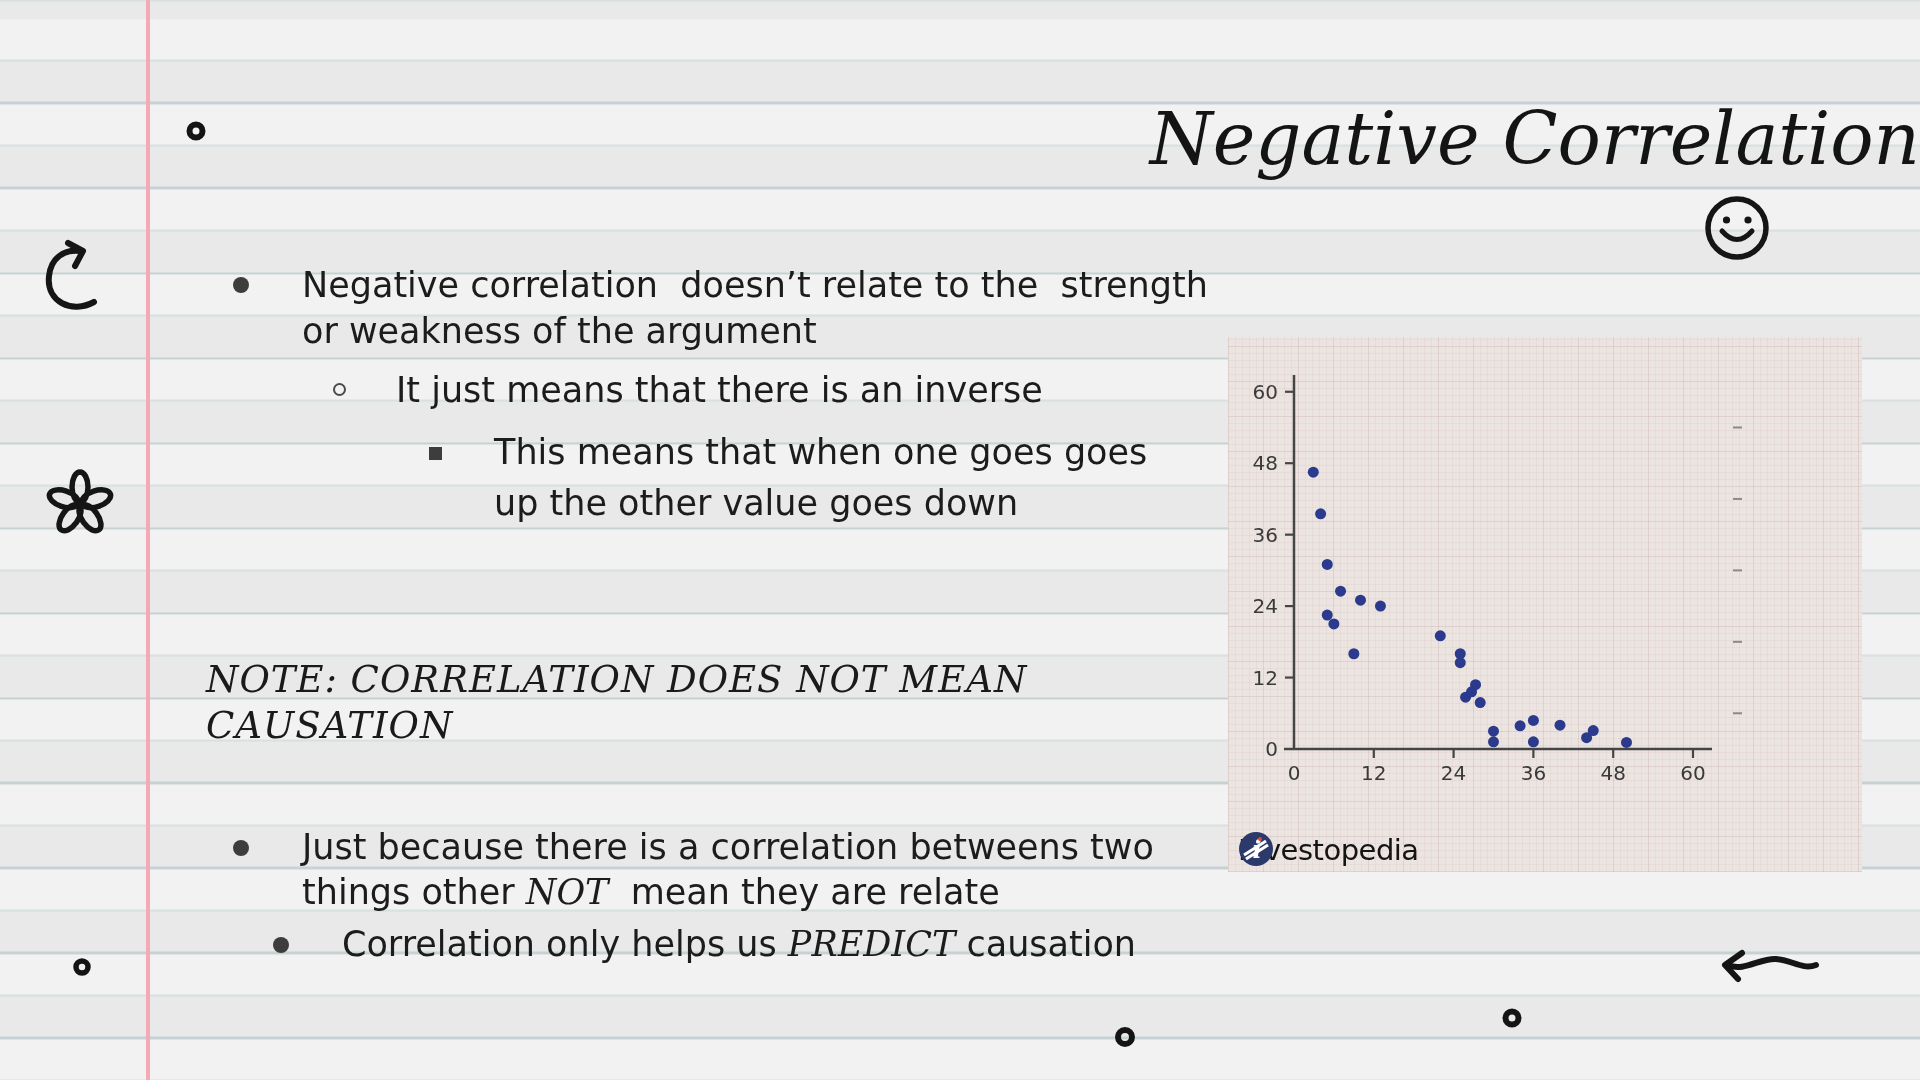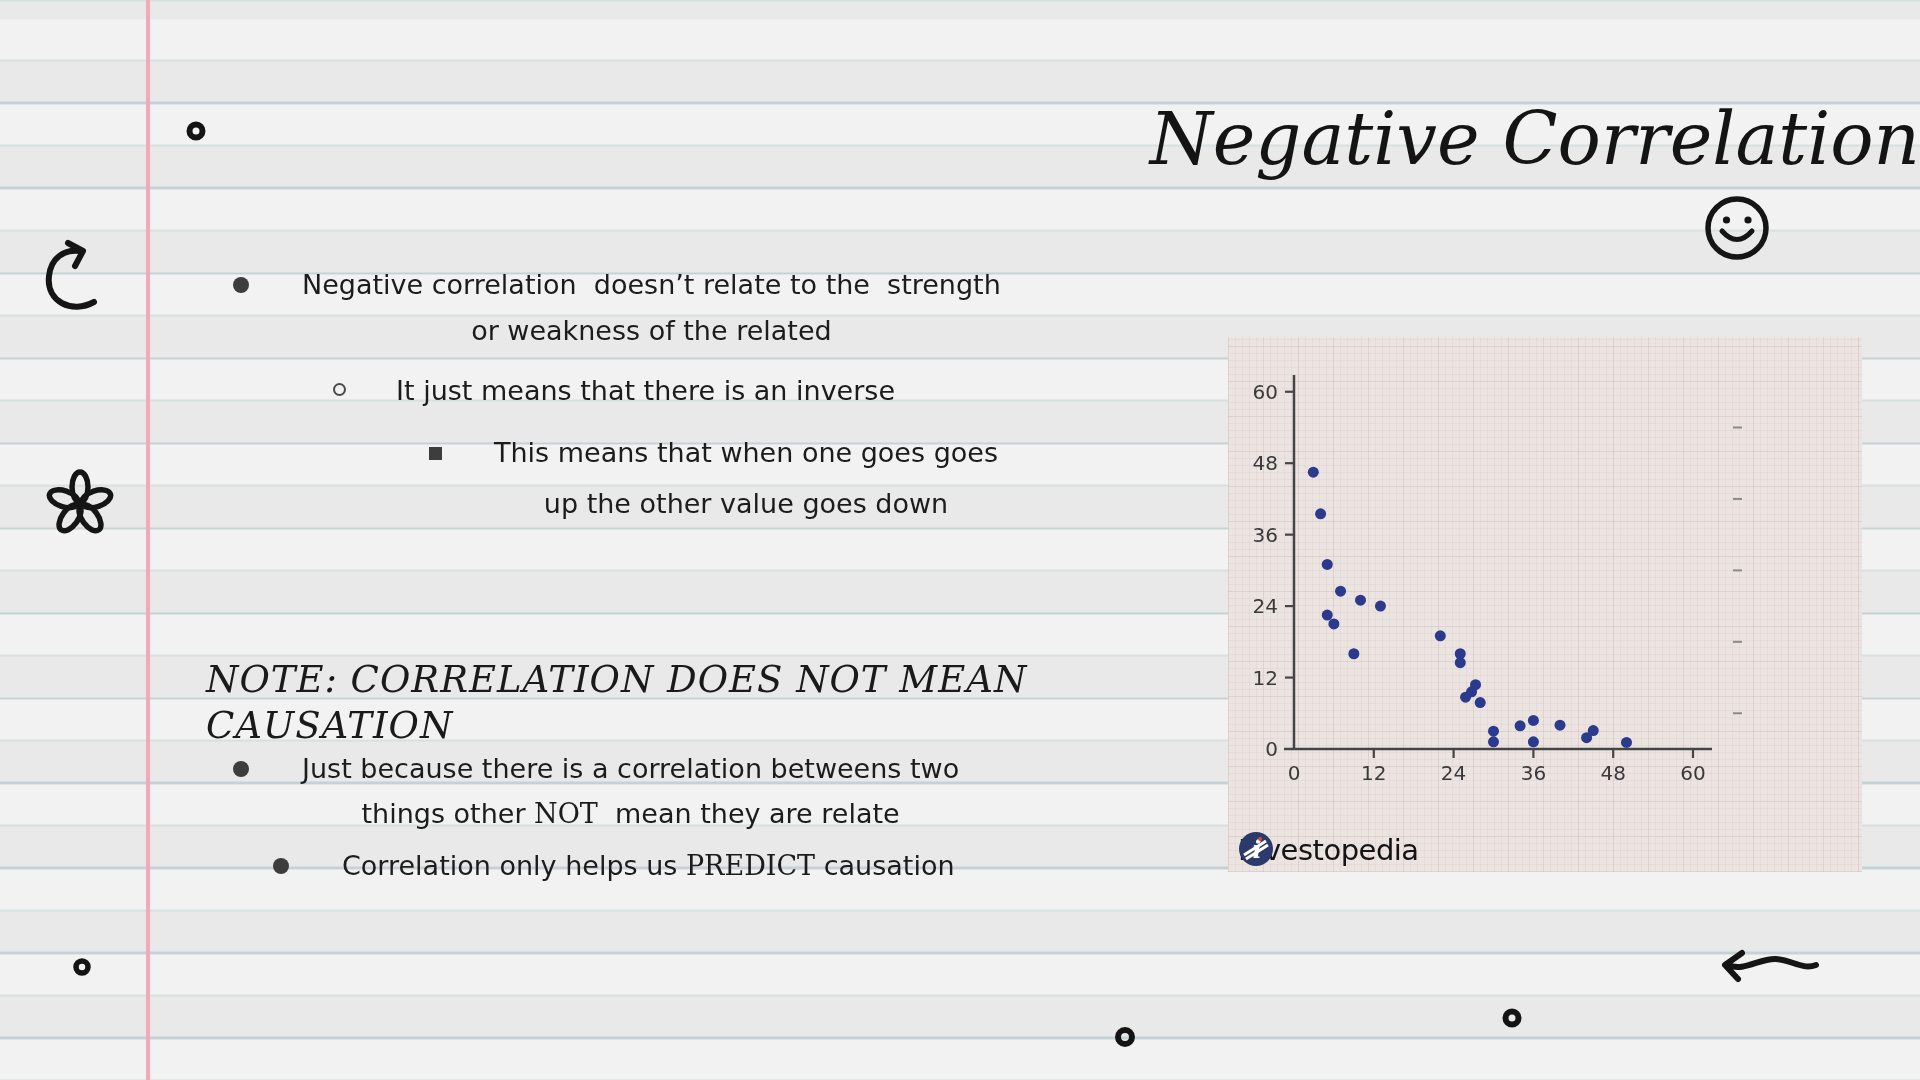--- a/index.html
+++ b/index.html
@@ -20,36 +20,36 @@
     background:#f5a8b6;
   }
   .title{
     position:absolute;left:0;right:0;top:96px;margin:0;
     text-align:right;
     font-family:"DejaVu Serif",serif;font-style:italic;font-weight:normal;
     font-size:72px;line-height:1.2;color:#141414;
   }
   .bullets{position:absolute;left:0;width:1210px;}
   #bullets-top{top:262px;}
-  #bullets-bottom{top:746px;}
+  #bullets-bottom{top:825px;}
   .row{display:flex;align-items:flex-start;}
   .lines{white-space:pre-wrap;}
-  .lines div{line-height:46px;font-size:27px;text-align:center;}
+  .lines div{line-height:46px;font-size:35px;}
   .lvl1 .mk{margin-left:233px;margin-top:15px;width:16px;height:16px;border-radius:50%;background:#3d3d3d;flex:0 0 16px;}
   .lvl1 .lines{margin-left:53px;}
   .lvl2 .mk{margin-left:333px;margin-top:18px;width:13px;height:13px;border-radius:50%;border:2.5px solid #4a4a4a;background:transparent;flex:0 0 13px;box-sizing:border-box;}
   .lvl2 .lines{margin-left:50px;}
   .lvl2 .lines div{line-height:51px;}
   .lvl3 .mk{margin-left:429px;margin-top:20px;width:13px;height:13px;background:#3d3d3d;flex:0 0 13px;}
   .lvl3 .lines{margin-left:52px;}
   .lvl3 .lines div{line-height:51px;}
   #bullets-top .row + .row{margin-top:11px;}
   #bullets-bottom .row .lines div{line-height:45px;}
   #bullets-bottom .row + .row{margin-top:7px;margin-left:40px;}
-  .fancy{font-family:"DejaVu Serif",serif;font-weight:500;}
+  .fancy{font-family:"DejaVu Serif",serif;font-style:italic;font-weight:500;}
   .note{
     position:absolute;left:206px;top:657px;
     font-family:"DejaVu Serif",serif;font-style:italic;
     font-size:37px;line-height:46px;letter-spacing:1px;color:#1a1a1a;
   }
   .chart-panel{
     position:absolute;left:1228px;top:337px;width:634px;height:535px;margin:0;
     background-color:#ece4e1;
     background-image:
       repeating-linear-gradient(90deg, rgba(203,182,179,0.30) 0 1px, transparent 1px 35px),
@@ -73,21 +73,21 @@
 
 <div class="slide">
 
   <div class="margin-line"></div>
 
   <h1 class="title">Negative Correlation</h1>
 
   <div id="bullets-top" class="bullets">
       <div class="row lvl1">
         <span class="mk"></span>
-        <div class="lines"><div><span>Negative correlation  doesn’t relate to the  strength</span></div><div><span>or weakness of the related</span></div></div>
+        <div class="lines"><div><span>Negative correlation  doesn’t relate to the  strength</span></div><div><span>or weakness of the argument</span></div></div>
       </div>
       <div class="row lvl2">
         <span class="mk"></span>
         <div class="lines"><div><span>It just means that there is an inverse</span></div></div>
       </div>
       <div class="row lvl3">
         <span class="mk"></span>
         <div class="lines"><div><span>This means that when one goes goes</span></div><div><span>up the other value goes down</span></div></div>
       </div>
     </div>

